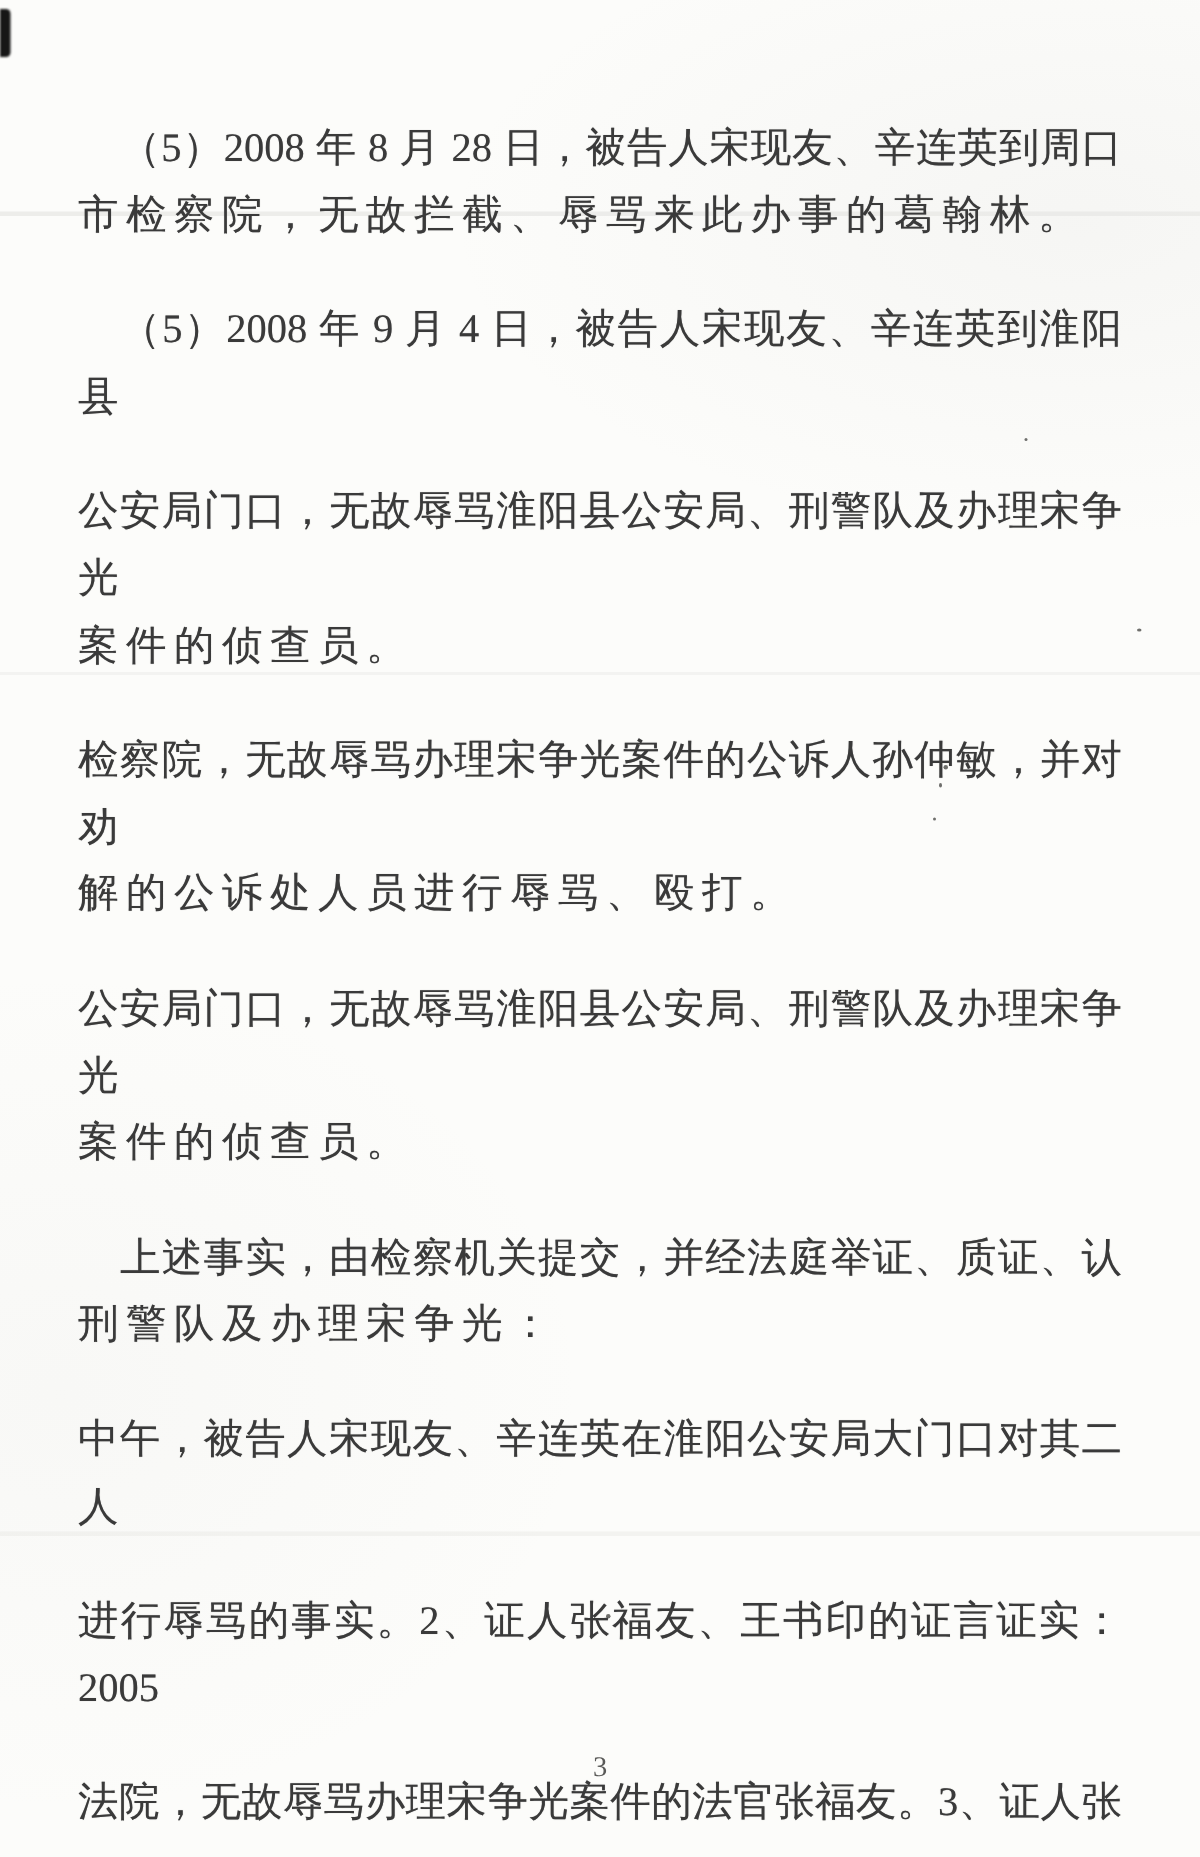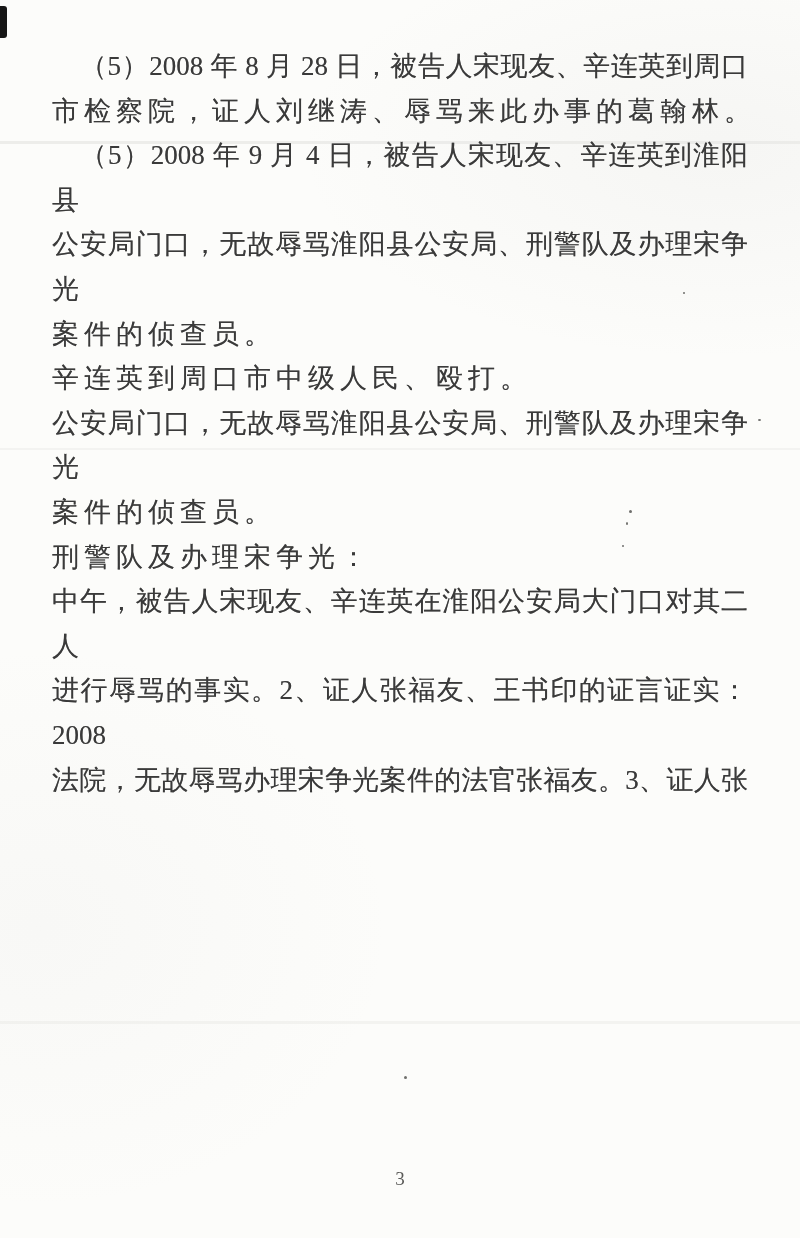--- a/index.html
+++ b/index.html
@@ -64,20 +64,21 @@
   }
   .doc-line {
     white-space: nowrap;
     letter-spacing: 5px;
   }
   .doc-line.fill {
     white-space: normal;
     letter-spacing: normal;
     text-align: justify;
     text-align-last: justify;
+    margin-top: 32px;
   }
   .doc-line.indent { text-indent: 28px; }
 
   .page-number {
     position: absolute;
     left: 0;
     top: 1168px;
     width: 100%;
     text-align: center;
     font-size: 19px;
@@ -95,27 +96,29 @@
   <div class="edge-mark"></div>
   <div class="speck k1"></div>
   <div class="speck k2"></div>
   <div class="speck k3"></div>
   <div class="speck k4"></div>
   <div class="speck k5"></div>
   <div class="speck k6"></div>
 
   <div class="text-block" style="color: rgb(58, 58, 58);">
       <div class="doc-line indent fill">（5）2008 年 8 月 28 日，被告人宋现友、辛连英到周口</div>
-      <div class="doc-line">市检察院，证人刘继涛、辱骂来此办事的葛翰林。</div>
+      <div class="doc-line">市检察院，无故拦截、辱骂来此办事的葛翰林。</div>
       <div class="doc-line indent fill">（5）2008 年 9 月 4 日，被告人宋现友、辛连英到淮阳县</div>
       <div class="doc-line fill">公安局门口，无故辱骂淮阳县公安局、刑警队及办理宋争光</div>
       <div class="doc-line">案件的侦查员。</div>
-      <div class="doc-line">辛连英到周口市中级人民、殴打。</div>
+      <div class="doc-line fill">检察院，无故辱骂办理宋争光案件的公诉人孙仲敏，并对劝</div>
+      <div class="doc-line">解的公诉处人员进行辱骂、殴打。</div>
       <div class="doc-line fill">公安局门口，无故辱骂淮阳县公安局、刑警队及办理宋争光</div>
       <div class="doc-line">案件的侦查员。</div>
+      <div class="doc-line indent fill">上述事实，由检察机关提交，并经法庭举证、质证、认</div>
       <div class="doc-line">刑警队及办理宋争光：</div>
       <div class="doc-line fill">中午，被告人宋现友、辛连英在淮阳公安局大门口对其二人</div>
-      <div class="doc-line fill">进行辱骂的事实。2、证人张福友、王书印的证言证实：2008</div>
+      <div class="doc-line fill">进行辱骂的事实。2、证人张福友、王书印的证言证实：2005</div>
       <div class="doc-line fill">法院，无故辱骂办理宋争光案件的法官张福友。3、证人张</div>
     </div>
 
   <div class="page-number" style="color: rgb(90, 90, 88);">3</div>
 </div>
 
 </body></html>

